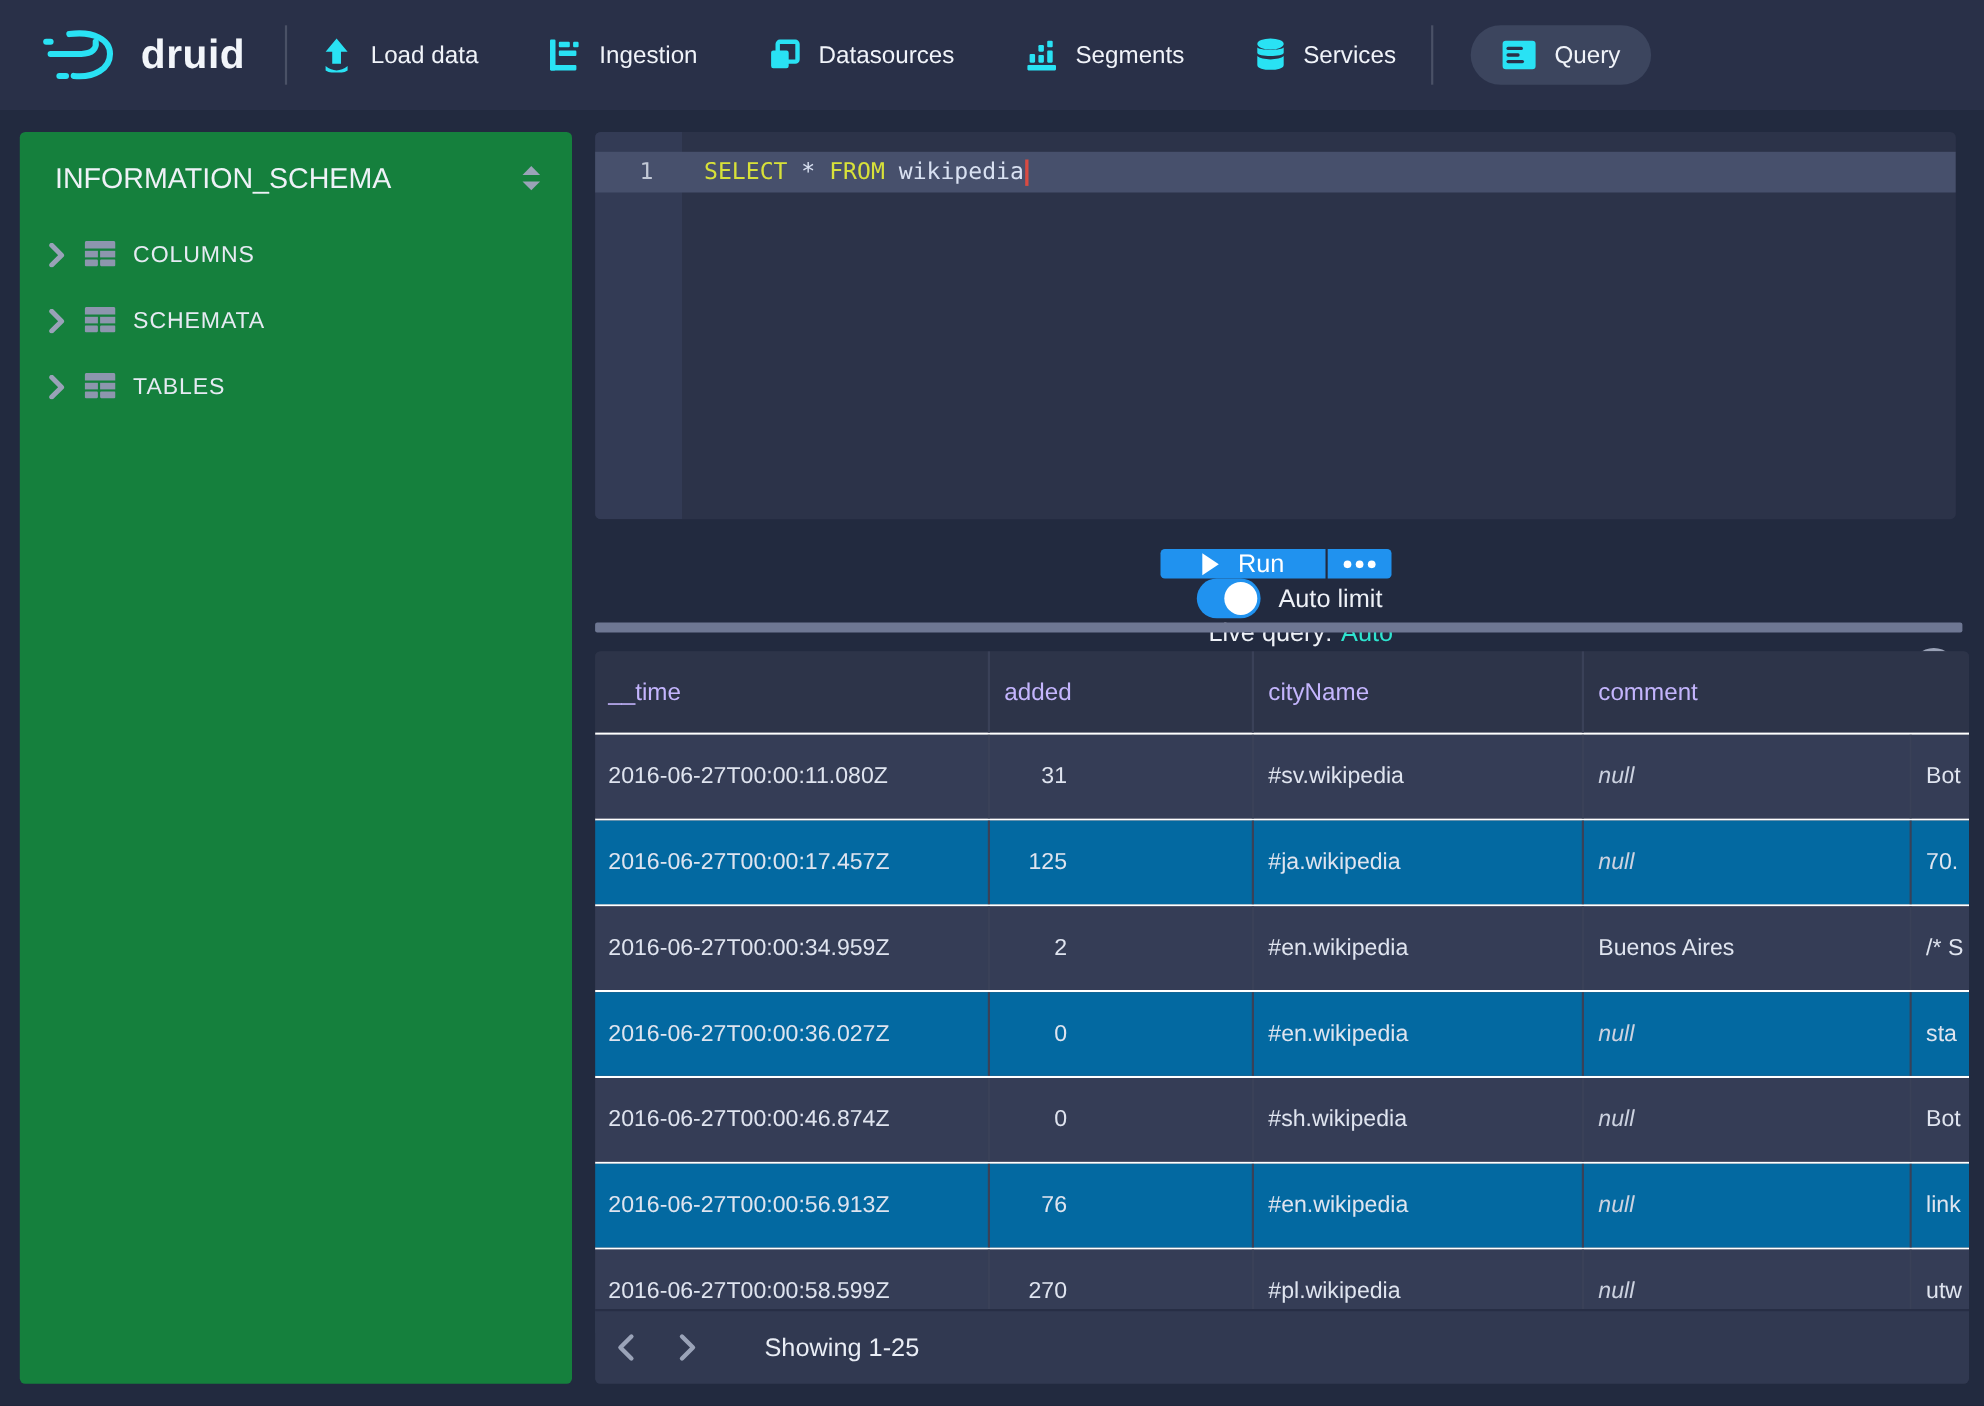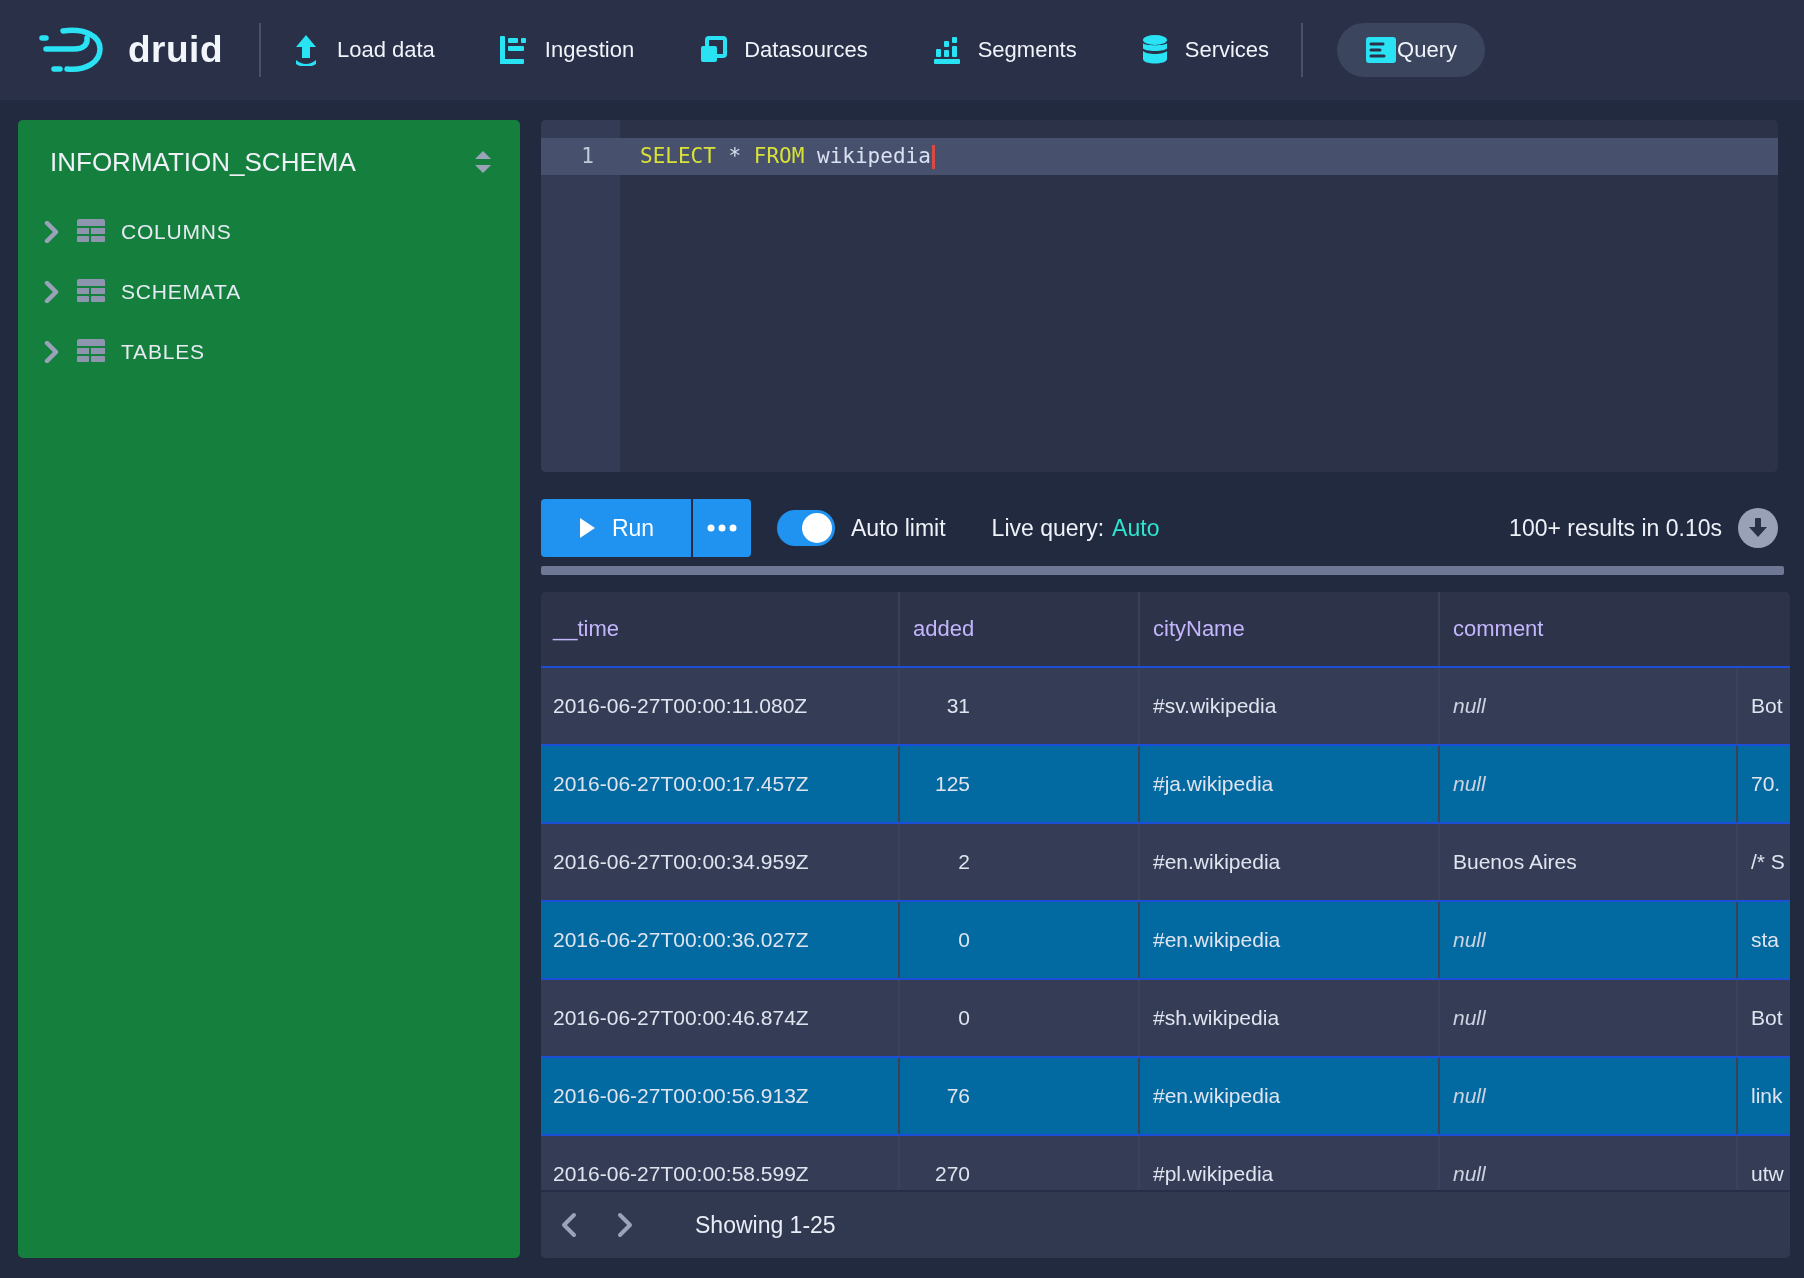--- a/index.html
+++ b/index.html
@@ -16,21 +16,21 @@
     background:#293048;display:flex;align-items:center;padding-left:38px;
   }
   .brand{display:flex;align-items:center;gap:16px;}
   .brand-name{font-size:37px;font-weight:600;color:#f2f5fa;letter-spacing:0.5px;}
   .nav-sep{width:2px;height:54px;background:#4a5166;margin:0 30px 0 36px;}
   .nav-items{display:flex;align-items:center;gap:64px;}
   .nav-item{display:flex;align-items:center;gap:16px;cursor:pointer;}
   .nav-item .lbl{font-size:22px;color:#f0f3f9;}
   .nav-icon{display:flex;align-items:center;color:#29e2f4;}
   .nav-pill{
-    display:flex;align-items:center;cursor:pointer;
+    display:flex;align-items:center;gap:16px;cursor:pointer;
     background:#3c455e;border-radius:28px;padding:13px 28px;margin-left:2px;
   }
   .nav-pill .lbl{font-size:22px;color:#f0f3f9;}
   
   .sidebar{
     position:absolute;left:18px;top:120px;width:502px;height:1138px;
     background:#15803d;border-radius:5px;padding-top:24px;
   }
   .sidebar-head{display:flex;align-items:center;justify-content:space-between;
     padding:0 26px 0 32px;height:36px;}
@@ -52,21 +52,21 @@
     text-align:right;padding-right:26px;font-family:"DejaVu Sans Mono",monospace;
     font-size:21px;color:#c3c9d6;}
   .code-line{position:absolute;left:99px;top:18px;height:37px;line-height:37px;
     font-family:"DejaVu Sans Mono",monospace;font-size:21px;white-space:pre;}
   .tok-keyword{color:#d8e139;}
   .tok-plain{color:#d9e1f2;}
   .cursor{display:inline-block;width:3px;height:24px;background:#d94b42;
     vertical-align:middle;margin-left:1px;}
   
   .toolbar{position:absolute;left:541px;top:499px;width:1237px;height:58px;
-    display:flex;align-items:center;}
+    display:flex;align-items:center;flex-direction:column;}
   .run-group{display:flex;height:58px;}
   .btn-run{display:flex;align-items:center;justify-content:center;gap:16px;
     width:150px;background:#2092ef;border-radius:4px 0 0 4px;cursor:pointer;}
   .btn-run .lbl{font-size:23px;color:#fff;}
   .btn-more{display:flex;align-items:center;justify-content:center;width:58px;
     background:#2092ef;border-radius:0 4px 4px 0;margin-left:2px;cursor:pointer;
     color:#fff;}
   .switch-wrap{display:flex;align-items:center;gap:16px;margin-left:26px;}
   .switch{position:relative;width:58px;height:36px;border-radius:18px;
     background:#2092ef;cursor:pointer;}
@@ -84,21 +84,21 @@
     background:#6e7793;border-radius:2px;cursor:pointer;}
   
   .results{position:absolute;left:541px;top:592px;width:1249px;height:666px;
     background:#2d3449;border-radius:5px;overflow:hidden;}
   .grid-row{display:grid;grid-template-columns:359px 240px 300px 298px 1fr;}
   .thead{height:74px;background:#2d3449;}
   .th{display:flex;align-items:center;padding-left:13px;font-size:22px;color:#c4b5fd;
     border-right:2px solid #3a4158;overflow:hidden;white-space:nowrap;cursor:pointer;}
   .th:first-child{padding-left:12px;}
   .th:last-child{border-right:none;}
-  .trow{height:78px;border-top:2px solid #1d4ed8;}
+  .trow{height:78px;border-top:2px solid #ffffff;}
   .trow.odd .td{background:#353d56;}
   .trow.even .td{background:#0369a1;}
   .td{display:flex;align-items:center;padding-left:13px;font-size:21px;color:#dfe4ef;
     border-right:2px solid #3a4158;overflow:hidden;white-space:nowrap;cursor:pointer;}
   .td:first-child{padding-left:12px;}
   .td:last-child{border-right:none;}
   .td.num{padding-left:8px;}
   .td.num .numbox{display:inline-block;width:62px;text-align:right;}
   .td .null-val{font-style:italic;color:#ccd2e0;}
   

